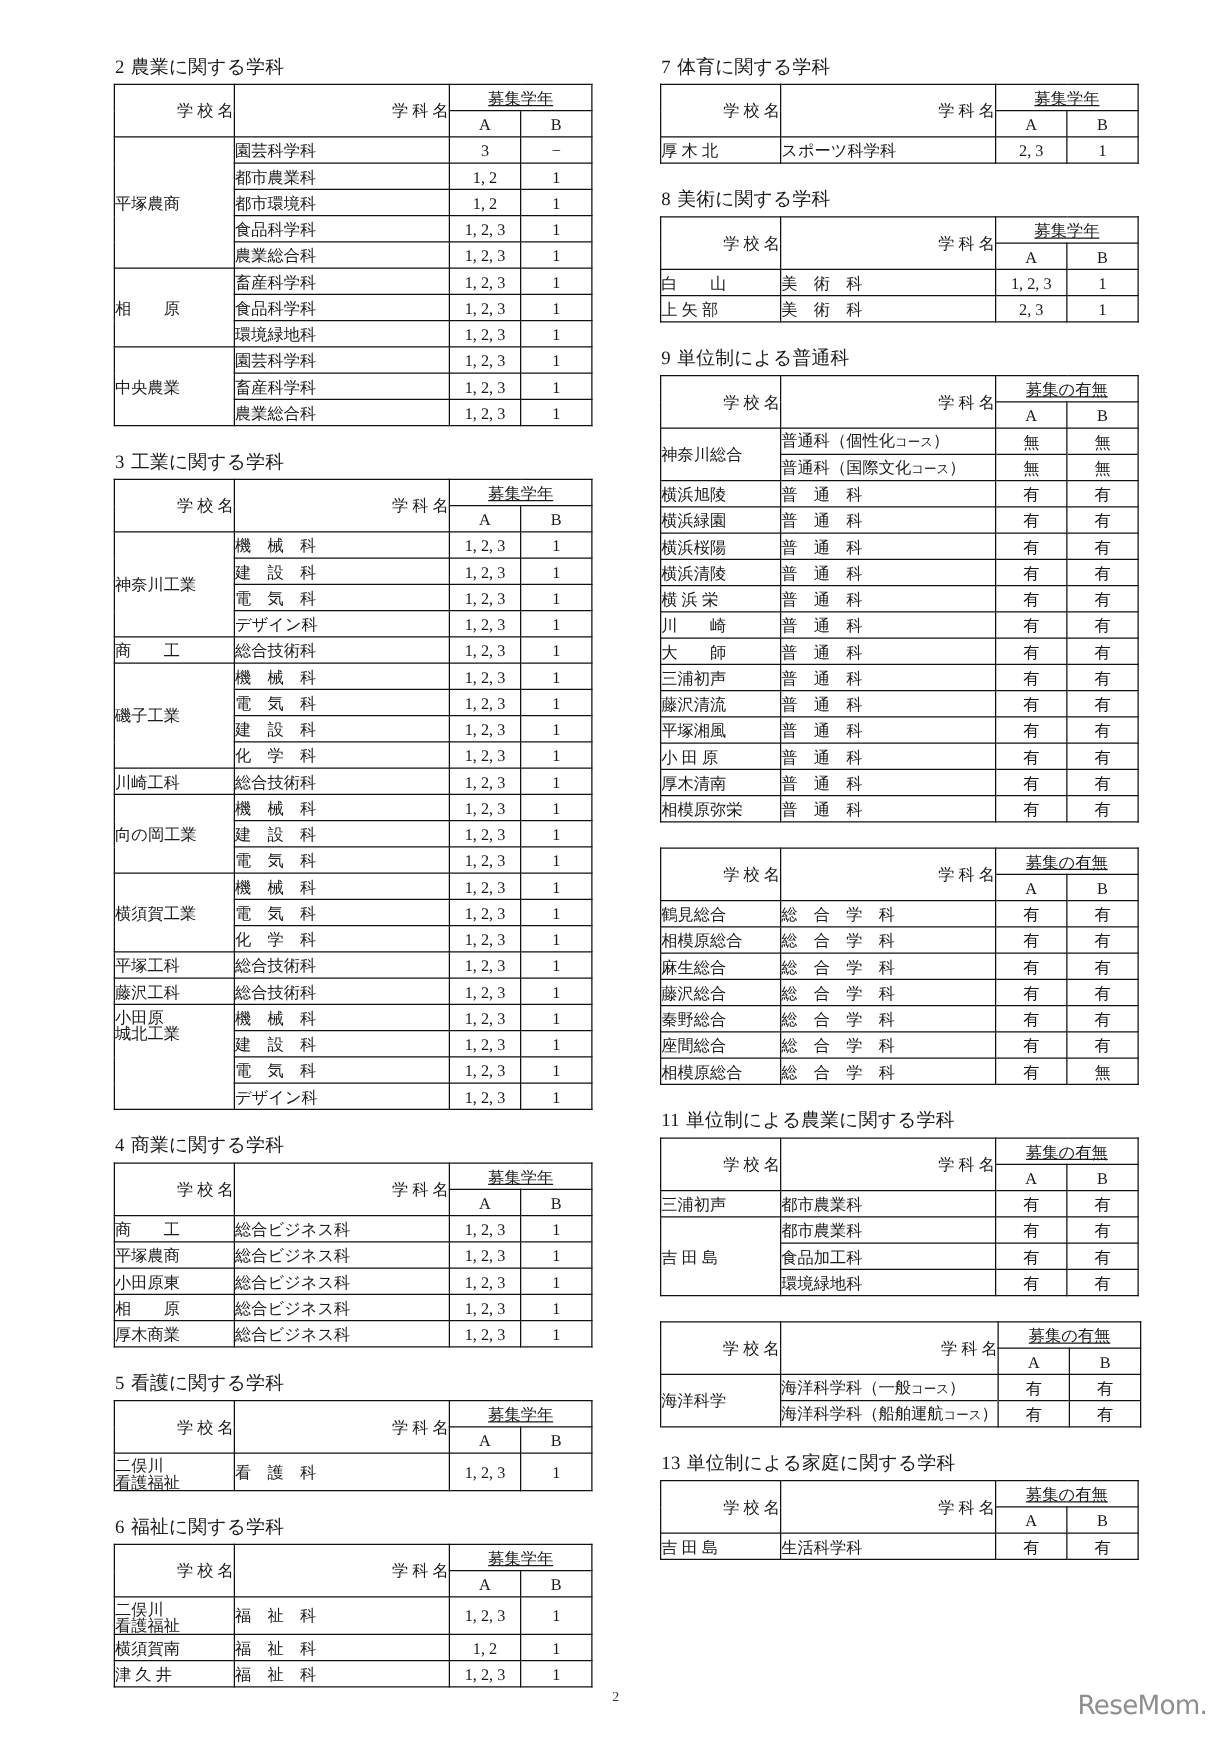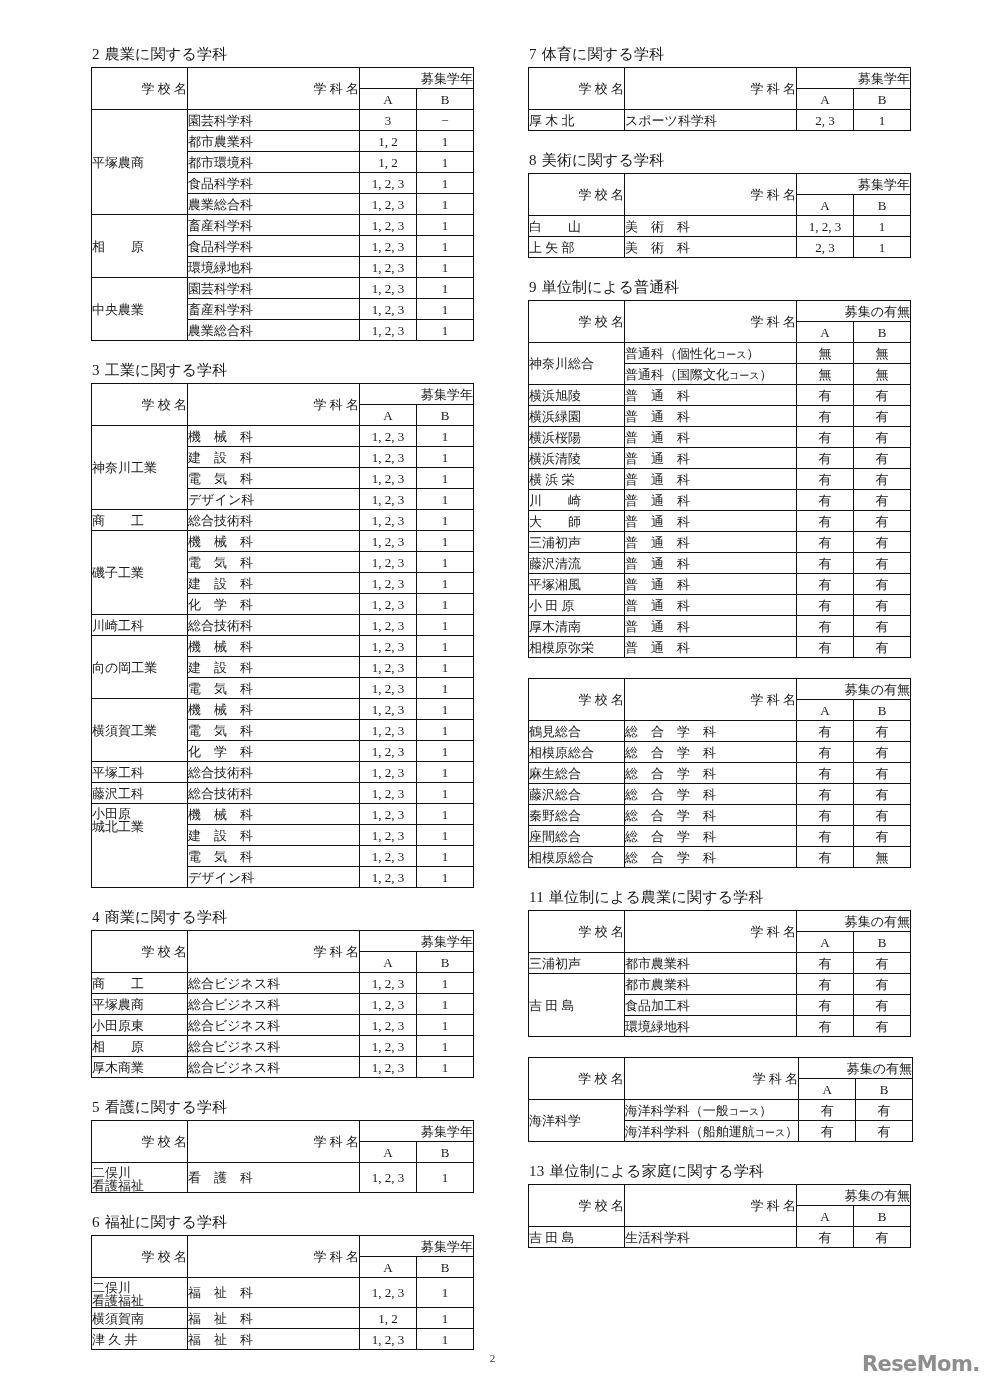--- a/index.html
+++ b/index.html
@@ -71,22 +71,23 @@
   col.c-a       { width: 57px; }
   col.c-b       { width: 57px; }
 
   
   .h-school, .h-course {
     text-align: right;
     height: 41px;
     border-right: 1.6px solid #101010 !important;
   }
   .h-group {
-    text-align: right;
+    text-align: center;
     height: 21px;
+    text-decoration: underline;
   }
   .h-ab {
     text-align: center;
     height: 20px;
   }
 
   
   td.school {
     padding-left: 5px;
     vertical-align: middle;
@@ -113,21 +114,21 @@
     top: 1352px;
     text-align: center;
     font-size: 11px;
     color: #333;
   }
   .watermark {
     position: absolute;
     left: 862px;
     top: 1352px;
     font-family: "DejaVu Sans", sans-serif;
-    font-weight: bold;
+    font-weight: normal;
     font-size: 21px;
     letter-spacing: -0.6px;
     color: #8e8e8e;
     white-space: nowrap;
   }
 </style>
 </head>
 <body>
 
 <div class="page">

